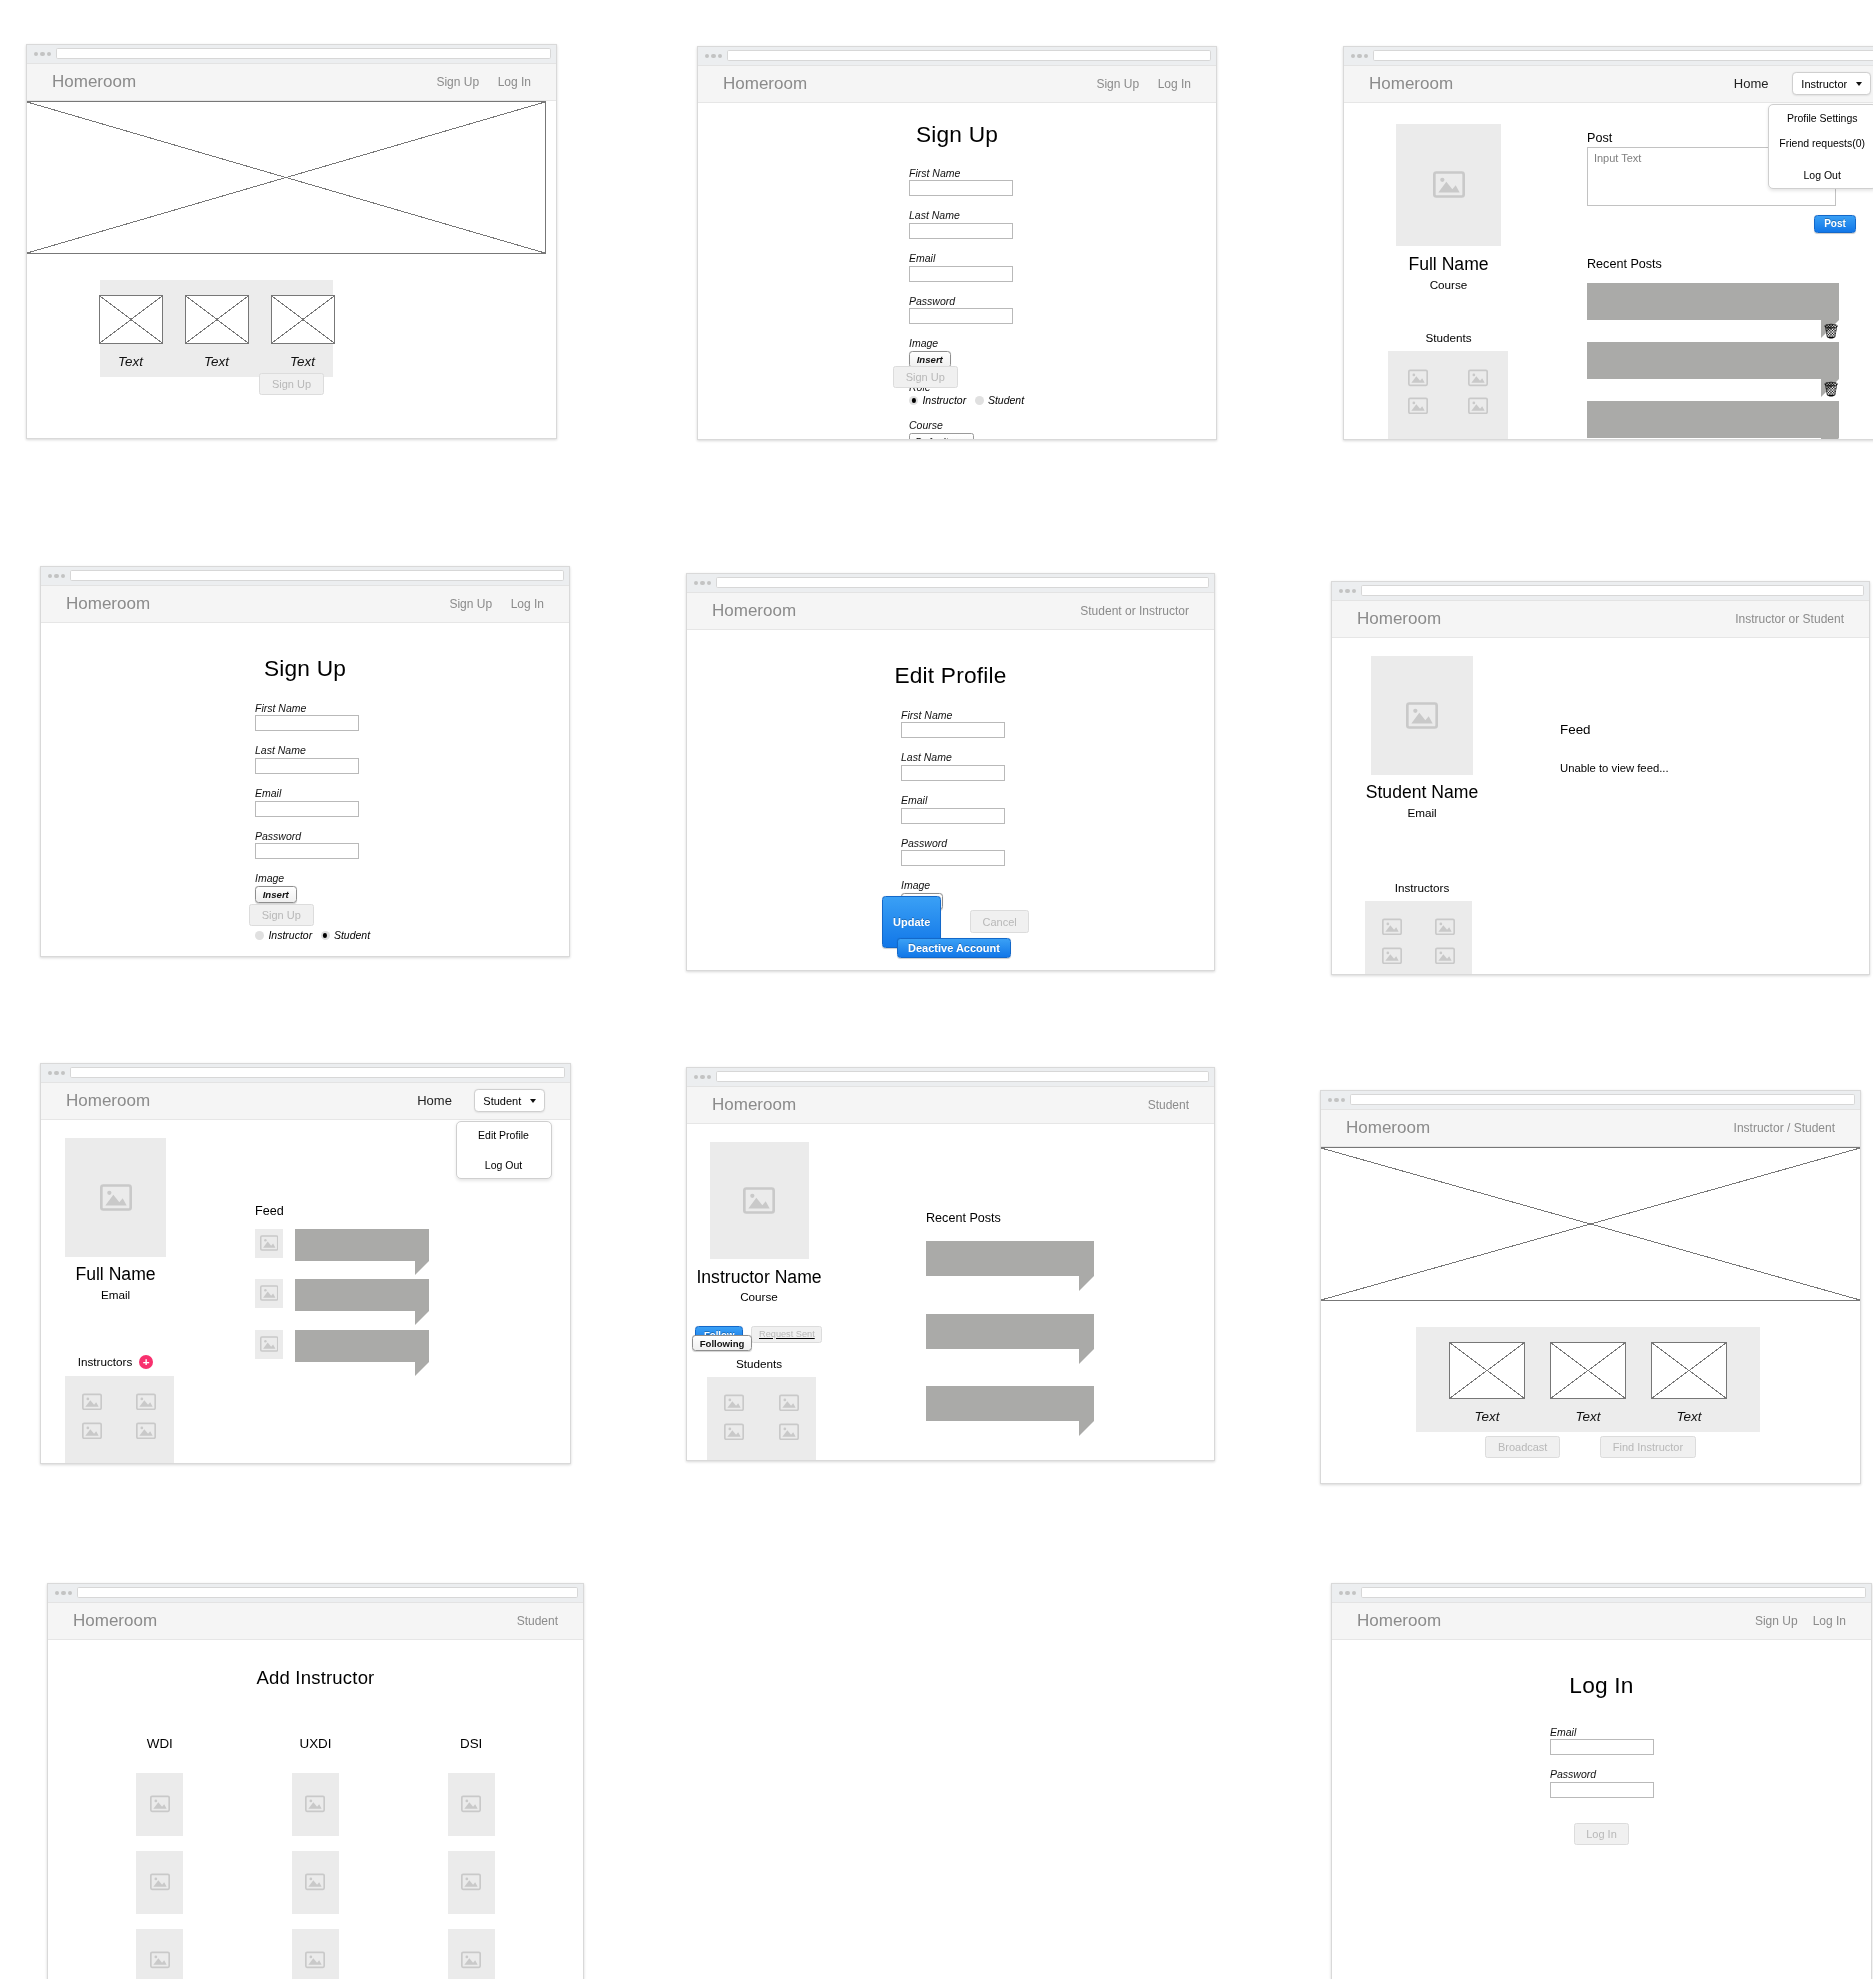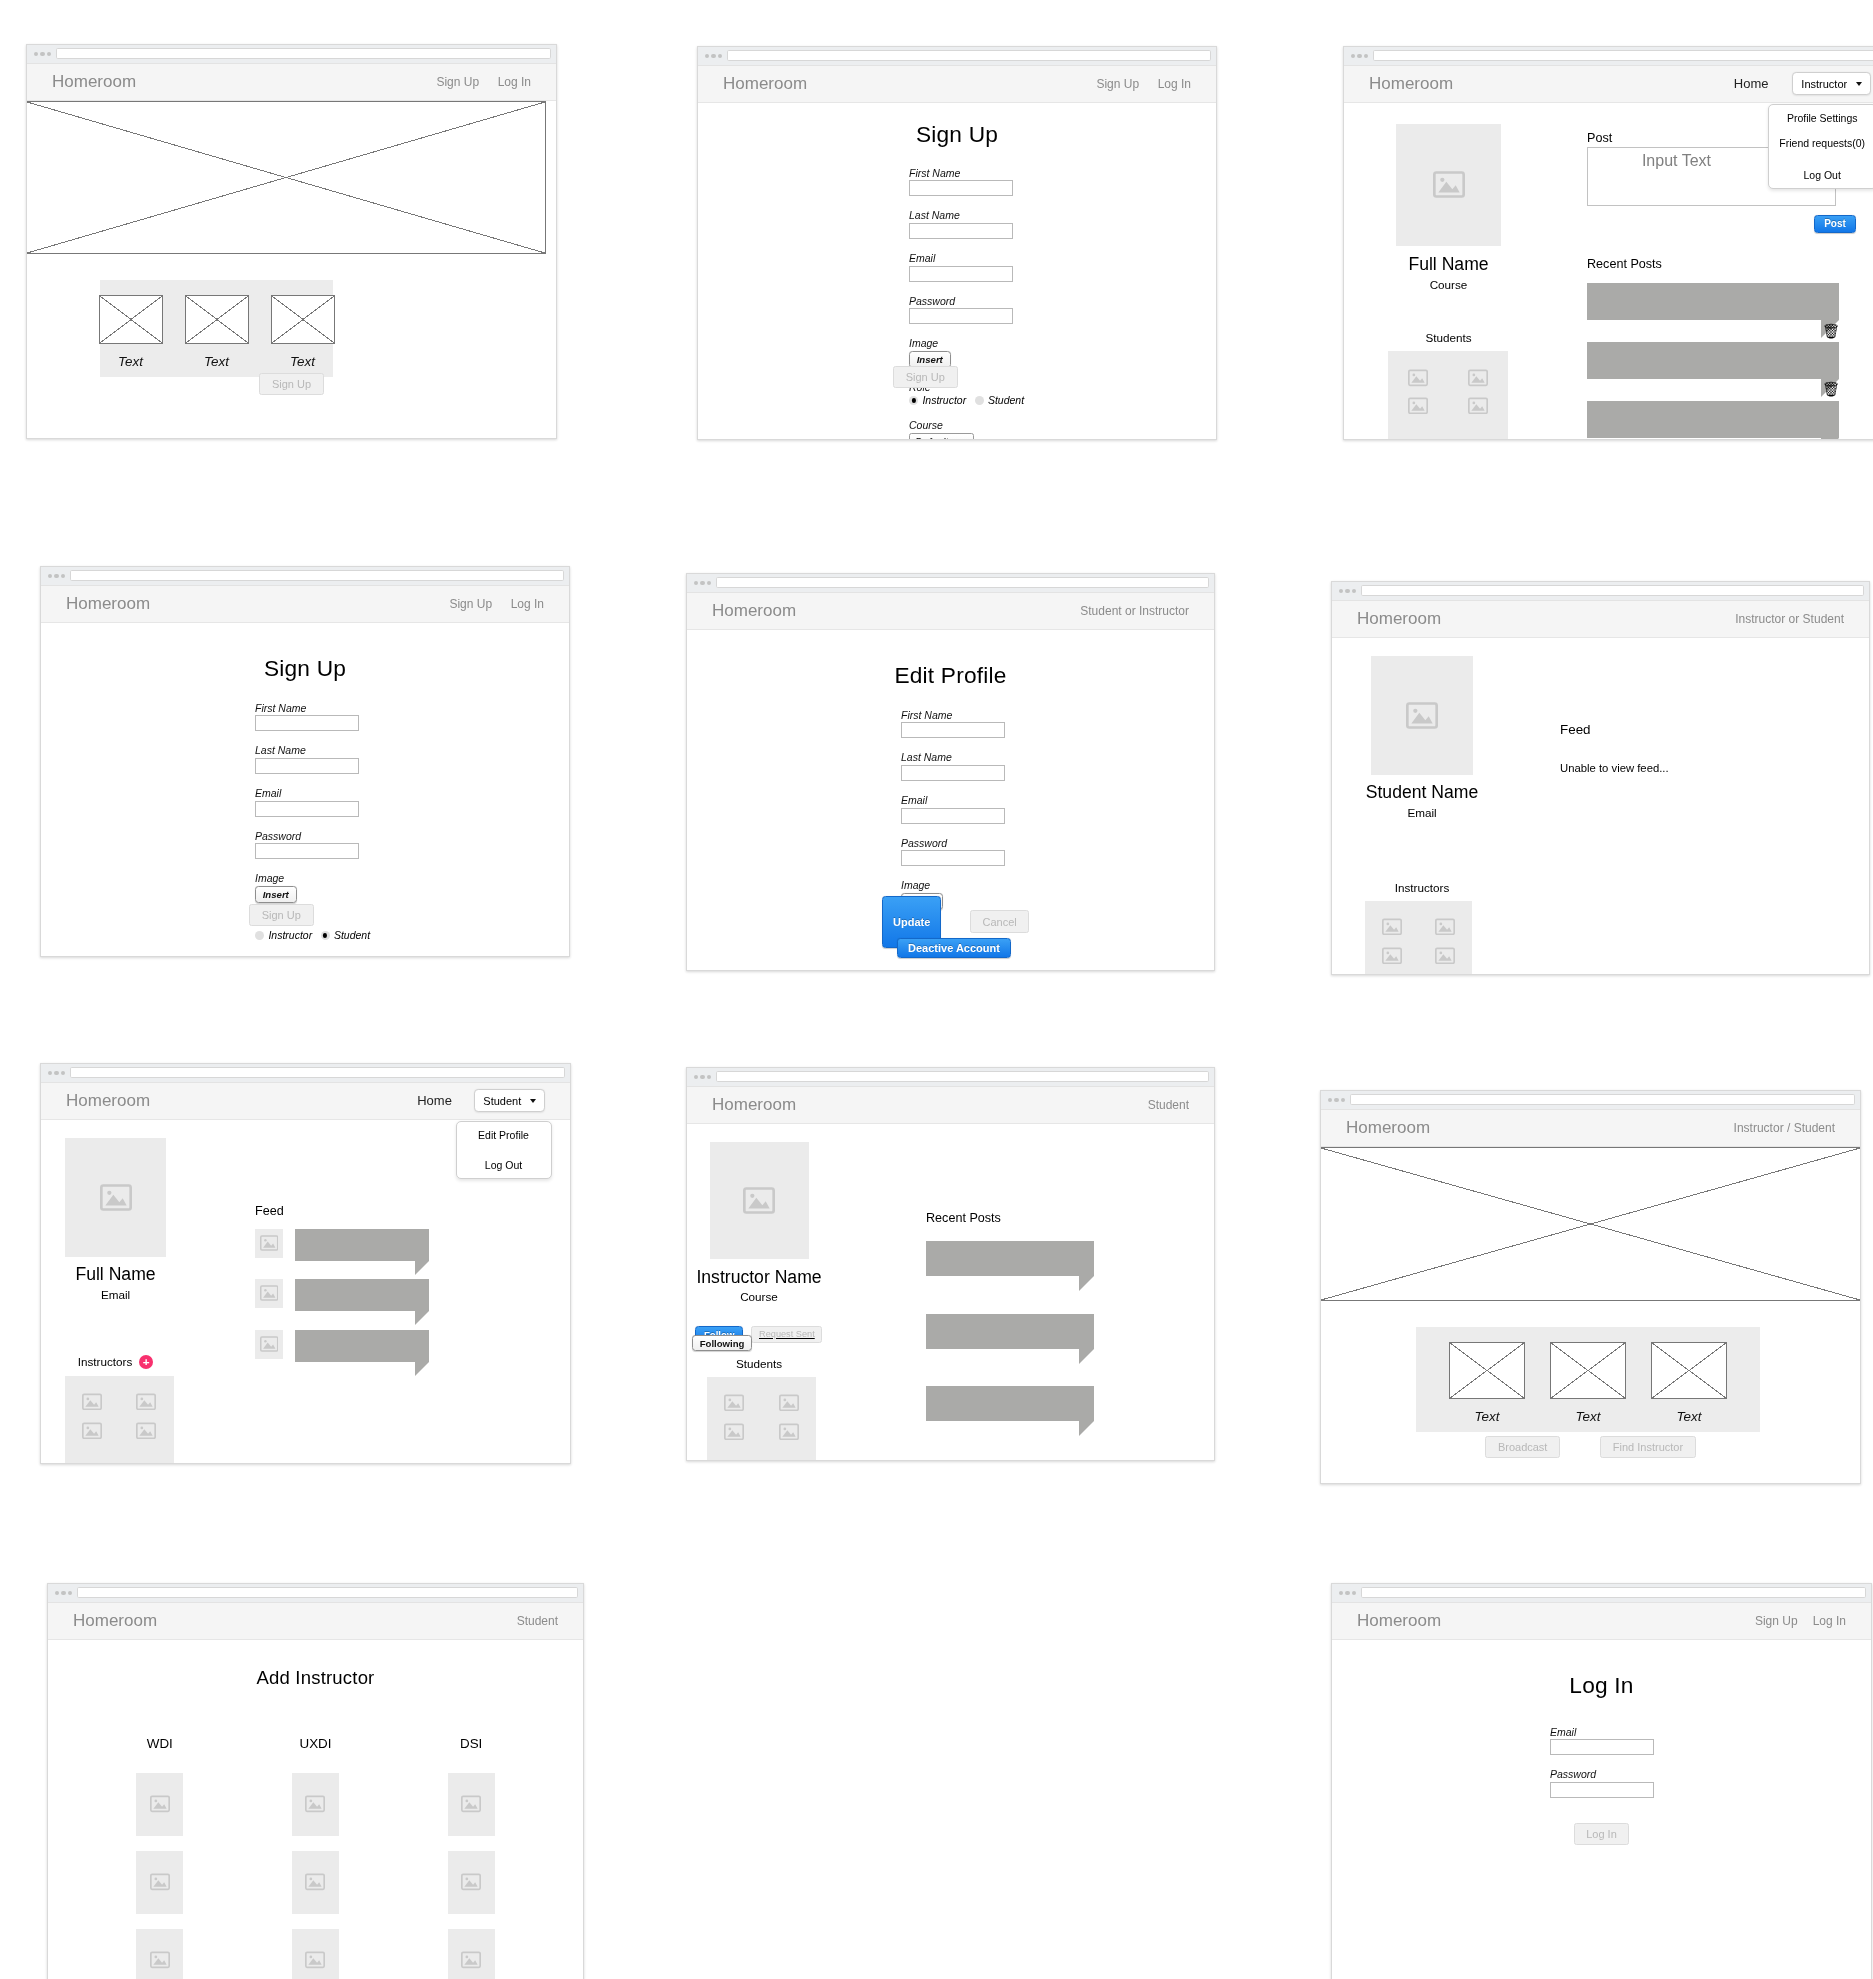--- a/index.html
+++ b/index.html
@@ -327,21 +327,21 @@
           </svg>
         <svg width="20" height="17.6" viewBox="0 0 24 20">
             <rect x="1" y="1" width="22" height="18" rx="1.5" fill="none" stroke="#c9c9c9" stroke-width="2"></rect>
             <circle cx="7" cy="6.5" r="1.6" fill="#c9c9c9"></circle>
             <path d="M4 16 L10 8 L14.5 13.5 L17 10.5 L20 16 Z" fill="#c9c9c9"></path>
           </svg>
       </div>
 
       <div style="position:absolute;left:243px;top:28.5px;font-size:12.6px;">Post</div>
       <div style="position:absolute;left:243px;top:44px;width:249px;height:59px;border:0.8px solid #c2c2c2;background:#fff;">
-        <span style="display:block;padding:4.2px 5.9px;font-size:16px;color:#808080;margin-left:48px;">Input Text</span>
+        <span style="display:block;padding:4.2px 5.9px;font-size:11px;color:#808080;">Input Text</span>
       </div>
       <div style="position:absolute;left:470px;top:112px;">
         <span class="blue-btn">Post</span>
       </div>
       <div style="position:absolute;left:243px;top:154px;font-size:12.6px;">Recent Posts</div>
 
       <div class="bubble" style="position:absolute;left:243px;top:180px;width:252px;height:37px;">
         <span class="tail"></span>
       </div>
       <span class="trash" style="position:absolute;left:478px;top:221px;">🗑</span>

